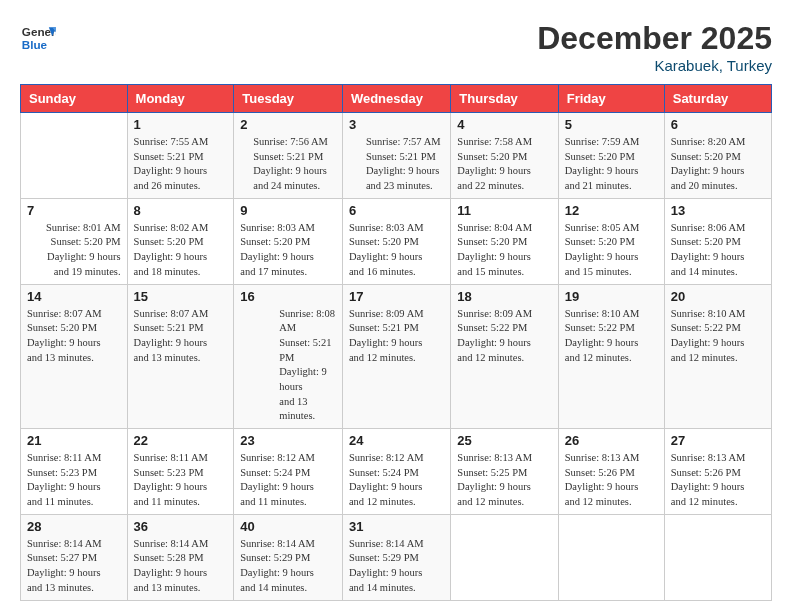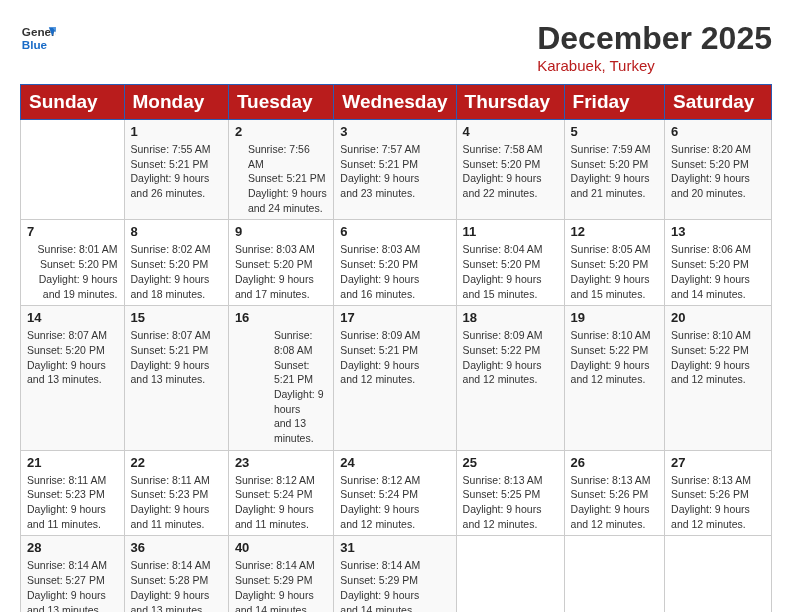--- a/index.html
+++ b/index.html
@@ -19,41 +19,42 @@
     .logo {
       display: flex;
       align-items: center;
       gap: 4px;
     }
     .logo-icon {
       width: 36px;
       height: 36px;
     }
     .title-block {
+      text-align: right;
     }
     .month-year {
       font-size: 32px;
       font-weight: bold;
       color: #333;
     }
     .location {
       font-size: 15px;
-      color: #b91c1c;
+      color: #0c4a6e;
     }
     table {
       width: 100%;
       border-collapse: collapse;
       font-size: 11px;
     }
     thead tr th {
-      background: #b91c1c;
+      background: #ef4444;
       color: #fff;
       padding: 6px 8px;
       text-align: left;
-      font-size: 19px;
+      font-size: 13px;
       font-weight: bold;
       border: 1px solid #2a5cb5;
     }
     tbody tr td {
       border: 1px solid #ccc;
       padding: 4px 6px;
       vertical-align: top;
       width: 110px;
       min-height: 80px;
       background: #fff;
@@ -64,20 +65,21 @@
     .day-num {
       font-weight: bold;
       font-size: 13px;
       margin-bottom: 3px;
       color: #222;
     }
     .day-info {
       color: #333;
       font-size: 10.5px;
       line-height: 1.4;
+      font-family: Liberation Serif, serif;
     }
     .empty { background: #fff !important; }
   </style>
 </head>
 <body>
 
 <div class="header">
   <div class="logo">
     <svg class="logo-icon" viewBox="0 0 40 40">
       <text x="2" y="18" font-size="13" font-weight="bold" fill="#333" font-family="Arial">General</text>
@@ -116,21 +118,21 @@
         </td>
         <td>
           <div class="day-num">2</div>
           <div class="day-info" style="white-space: pre-line; margin-left: 13px;">Sunrise: 7:56 AM
 Sunset: 5:21 PM
 Daylight: 9 hours
 and 24 minutes.</div>
         </td>
         <td>
           <div class="day-num">3</div>
-          <div class="day-info" style="white-space: pre-line;">Sunrise: 7:57 AM
+          <div class="day-info" style="white-space: pre-line; margin-left: 17px;">Sunrise: 7:57 AM
 Sunset: 5:21 PM
 Daylight: 9 hours
 and 23 minutes.</div>
         </td>
         <td>
           <div class="day-num">4</div>
           <div class="day-info" style="white-space: pre-line;">Sunrise: 7:58 AM
 Sunset: 5:20 PM
 Daylight: 9 hours
 and 22 minutes.</div>

